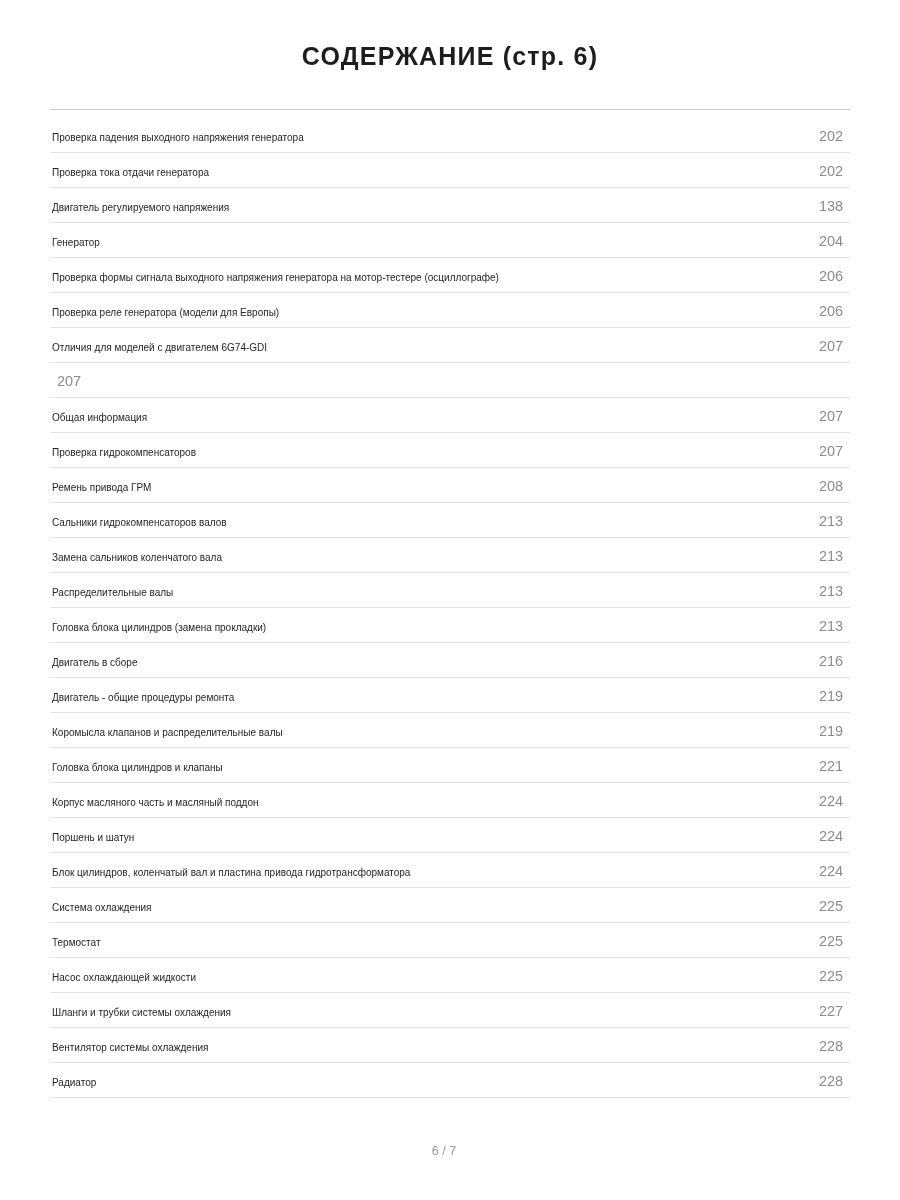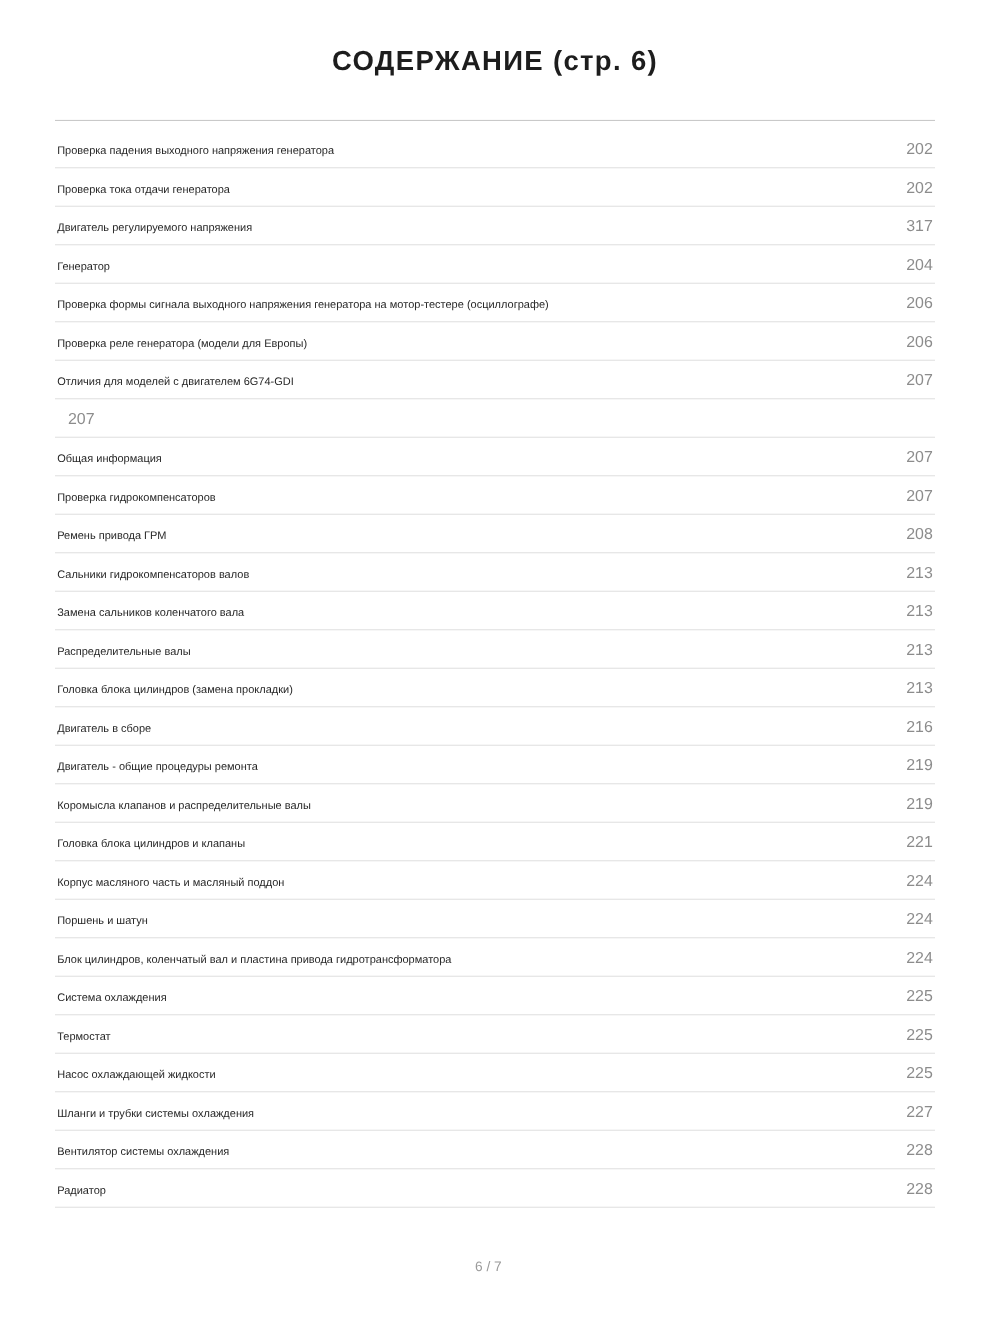--- a/index.html
+++ b/index.html
@@ -57,21 +57,21 @@
     line-height: 1.35;
     color: #262626;
     max-width: 700px;
     padding-right: 16px;
   }
   .toc-page {
     font-size: 14.5px;
     color: #8c8c8c;
     white-space: nowrap;
     min-width: 34px;
-    text-align: right;
+    text-align: center;
   }
   .footer {
     position: absolute;
     left: 0;
     right: 12px;
     bottom: 42px;
     text-align: center;
     font-size: 12.5px;
     color: #9a9a9a;
   }
@@ -87,21 +87,21 @@
       <div class="toc-row">
         <span class="toc-label">Проверка падения выходного напряжения генератора</span>
         <span class="toc-page">202</span>
       </div>
       <div class="toc-row">
         <span class="toc-label">Проверка тока отдачи генератора</span>
         <span class="toc-page">202</span>
       </div>
       <div class="toc-row">
         <span class="toc-label">Двигатель регулируемого напряжения</span>
-        <span class="toc-page">317</span>
+        <span class="toc-page">138</span>
       </div>
       <div class="toc-row">
         <span class="toc-label">Генератор</span>
         <span class="toc-page">204</span>
       </div>
       <div class="toc-row">
         <span class="toc-label">Проверка формы сигнала выходного напряжения генератора на мотор-тестере (осциллографе)</span>
         <span class="toc-page">206</span>
       </div>
       <div class="toc-row">

